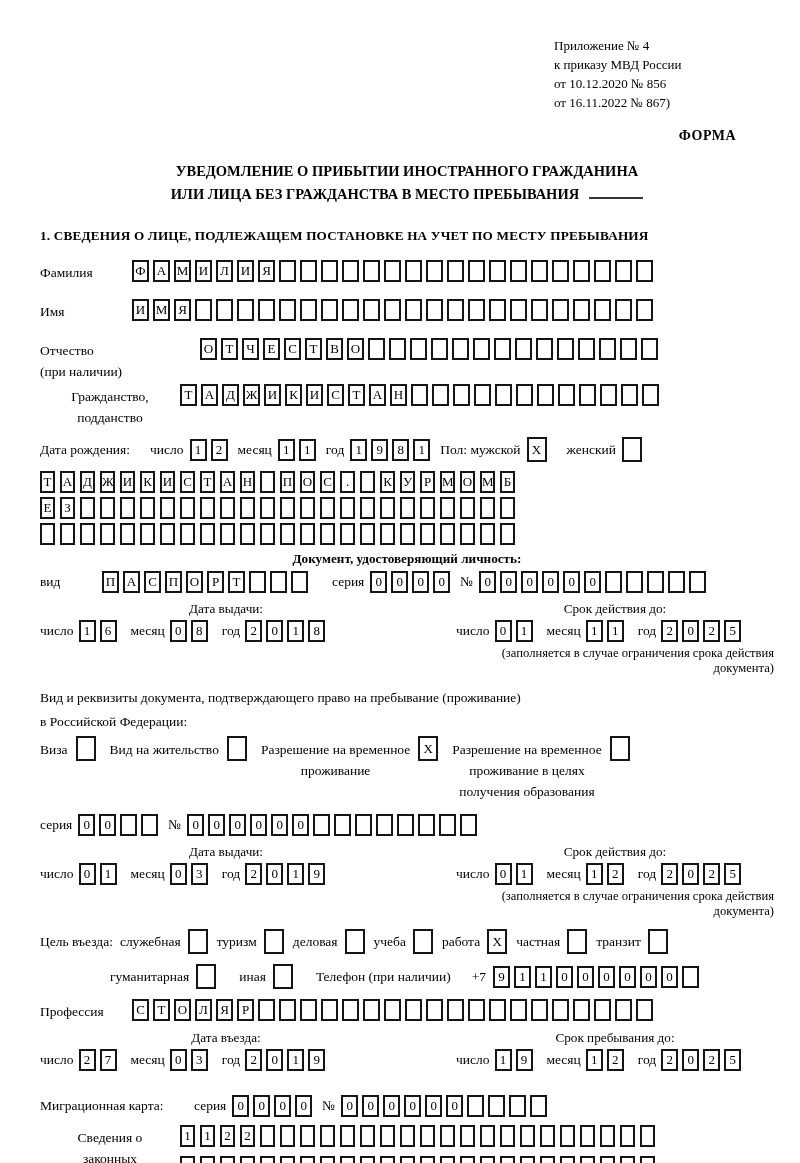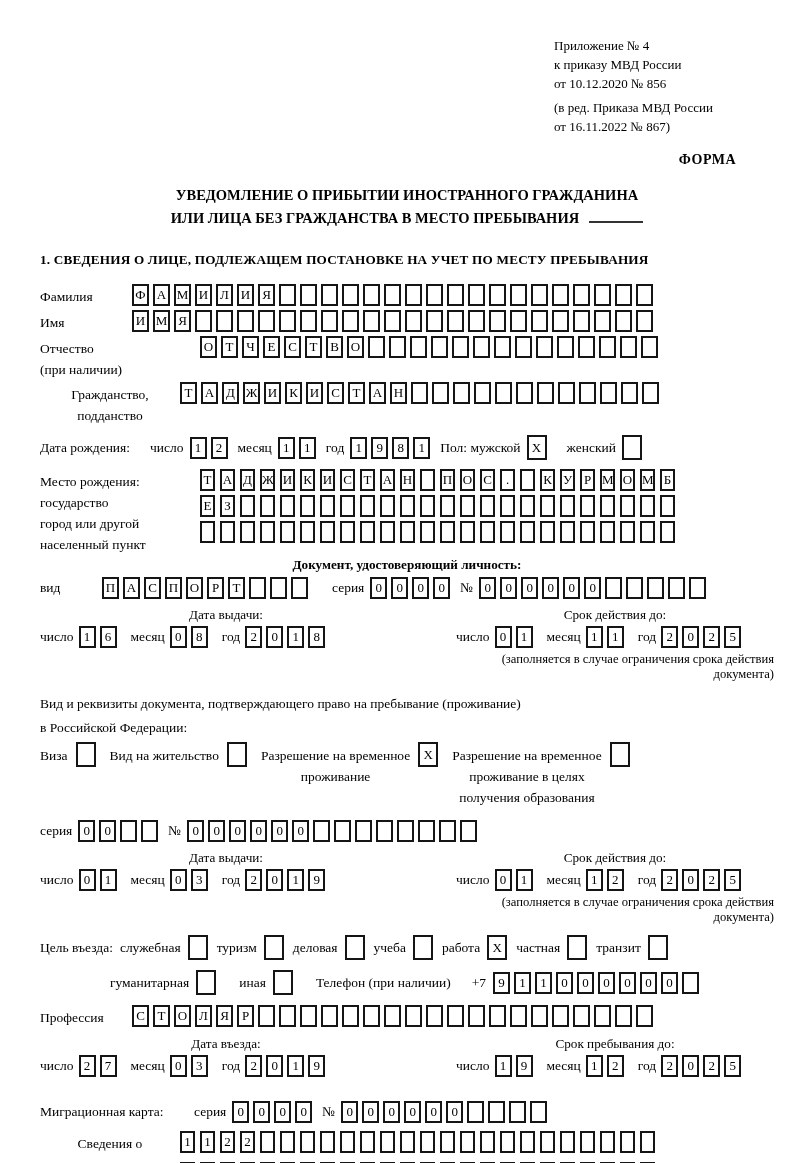--- a/index.html
+++ b/index.html
@@ -17,21 +17,21 @@
   .sec-head { font-weight:bold; font-size:13.2px; margin-top:22px; letter-spacing:.2px; }
 
   .cells { display:flex; flex:none; }
   .cell {
     display:inline-block; flex:none; width:17px; height:22px; border:2px solid #151515;
     margin-right:4px; text-align:center; line-height:18px; font-size:13px;
   }
   .compact .cell { width:15px; margin-right:5px; }
   .checkbox .cell { width:20px; height:25px; margin-right:0; line-height:21px; }
 
-  .frow { display:flex; align-items:flex-start; margin-top:3px; }
+  .frow { display:flex; align-items:flex-start; margin-top:16px; }
   .flabel { flex:none; line-height:21px; padding-top:2px; }
   .w90 { width:92px; } .w140 { width:140px;text-align:center; } .w160 { width:160px; }
   .stackrows > .cells { margin-bottom:4px; }
   .rep .cells { margin-bottom:9px; }
 
   .inline-row { display:flex; align-items:center; margin-top:9px; }
   .inline-row > span { margin-right:6px; }
   .gap14 { margin-left:14px; }
 
   .center-bold { text-align:center; font-weight:bold; margin-top:8px; font-size:13.2px; }
@@ -54,21 +54,20 @@
   .purp .checkbox { margin-right:9px; }
   .indent70 { padding-left:70px; }
 </style>
 </head>
 <body>
 
 <div class="hdr-block">
   <div>Приложение № 4</div>
   <div>к приказу МВД России</div>
   <div>от 10.12.2020 № 856</div>
-  <div class="grp2">(в ред. Приказа МВД России</div>
   <div>от 16.11.2022 № 867)</div>
 </div>
 <div class="forma">ФОРМА</div>
 
 <div class="title">
   <div>УВЕДОМЛЕНИЕ О ПРИБЫТИИ ИНОСТРАННОГО ГРАЖДАНИНА</div>
   <div><span>ИЛИ ЛИЦА БЕЗ ГРАЖДАНСТВА В МЕСТО ПРЕБЫВАНИЯ</span><span class="uline"></span></div>
 </div>
 
 <div class="sec-head">1. СВЕДЕНИЯ О ЛИЦЕ, ПОДЛЕЖАЩЕМ ПОСТАНОВКЕ НА УЧЕТ ПО МЕСТУ ПРЕБЫВАНИЯ</div>
@@ -221,26 +220,20 @@
   <span class="cells checkbox">
       <span class="cell">X</span>
     </span>
   <span class="gap14">женский</span>
   <span class="cells checkbox">
       <span class="cell"></span>
     </span>
 </div>
 
 <div class="frow" style="margin-top:9px;">
-  <span class="flabel w160">
-    <span>Место рождения:</span><br>
-    <span>государство</span><br>
-    <span>город или другой</span><br>
-    <span>населенный пункт</span>
-  </span>
   <span class="stackrows">
     <span class="cells compact">
         <span class="cell">Т</span>
         <span class="cell">А</span>
         <span class="cell">Д</span>
         <span class="cell">Ж</span>
         <span class="cell">И</span>
         <span class="cell">К</span>
         <span class="cell">И</span>
         <span class="cell">С</span>

